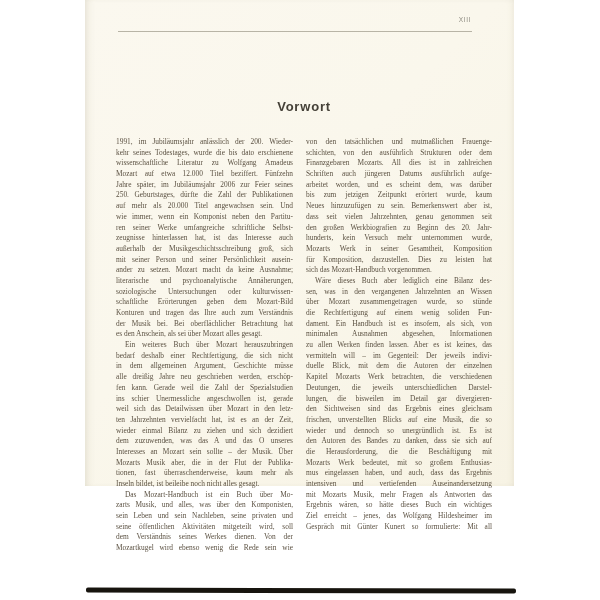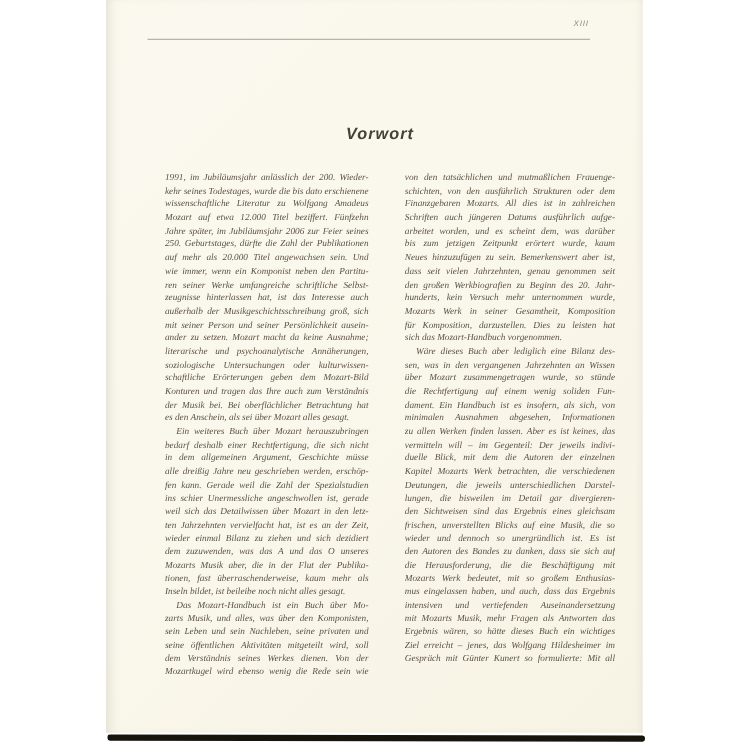--- a/index.html
+++ b/index.html
@@ -13,25 +13,24 @@
     width: 600px;
     height: 600px;
     background: #ffffff;
     overflow: hidden;
   }
   .book-page {
     position: absolute;
     left: 85px;
     top: 0;
     width: 429px;
-    height: 586px;
+    height: 486px;
     background: linear-gradient(135deg, #fbf8ef 0%, #faf7ec 45%, #f7f3e4 100%);
     box-shadow: inset 7px 0 10px -7px rgba(120,110,80,0.25),
                 inset -5px 0 8px -6px rgba(120,110,80,0.18);
-    font-style: italic;
   }
   .page-number {
     position: absolute;
     top: 16px;
     left: 0;
     width: 386px;
     text-align: right;
     font-family: "Liberation Sans", sans-serif;
     font-size: 6.5px;
     letter-spacing: 0.6px;
@@ -61,21 +60,20 @@
   .textblock {
     position: absolute;
     top: 137px;
     left: 31px;
     width: 376px;
     display: flex;
   }
   .column {
     color: #5b5142;
     font-size: 7.4px;
-    margin-left: 16px;
   }
   .col-left  { width: 177px; margin-right: 13px; }
   .col-right { width: 186px; }
   .line {
     height: 10.7px;
     line-height: 10.7px;
     white-space: nowrap;
     overflow: hidden;
     text-align: justify;
     text-align-last: justify;
@@ -130,20 +128,21 @@
           <div class="line indent">Ein weiteres Buch über Mozart herauszubringen</div>
           <div class="line">bedarf deshalb einer Rechtfertigung, die sich nicht</div>
           <div class="line">in dem allgemeinen Argument, Geschichte müsse</div>
           <div class="line">alle dreißig Jahre neu geschrieben werden, erschöp-</div>
           <div class="line">fen kann. Gerade weil die Zahl der Spezialstudien</div>
           <div class="line">ins schier Unermessliche angeschwollen ist, gerade</div>
           <div class="line">weil sich das Detailwissen über Mozart in den letz-</div>
           <div class="line">ten Jahrzehnten vervielfacht hat, ist es an der Zeit,</div>
           <div class="line">wieder einmal Bilanz zu ziehen und sich dezidiert</div>
           <div class="line">dem zuzuwenden, was das A und das O unseres</div>
+          <div class="line">Interesses an Mozart sein sollte – der Musik. Über</div>
           <div class="line">Mozarts Musik aber, die in der Flut der Publika-</div>
           <div class="line">tionen, fast überraschenderweise, kaum mehr als</div>
           <div class="line endline">Inseln bildet, ist beileibe noch nicht alles gesagt.</div>
           <div class="line indent">Das Mozart-Handbuch ist ein Buch über Mo-</div>
           <div class="line">zarts Musik, und alles, was über den Komponisten,</div>
           <div class="line">sein Leben und sein Nachleben, seine privaten und</div>
           <div class="line">seine öffentlichen Aktivitäten mitgeteilt wird, soll</div>
           <div class="line">dem Verständnis seines Werkes dienen. Von der</div>
           <div class="line">Mozartkugel wird ebenso wenig die Rede sein wie</div>
         </div>

